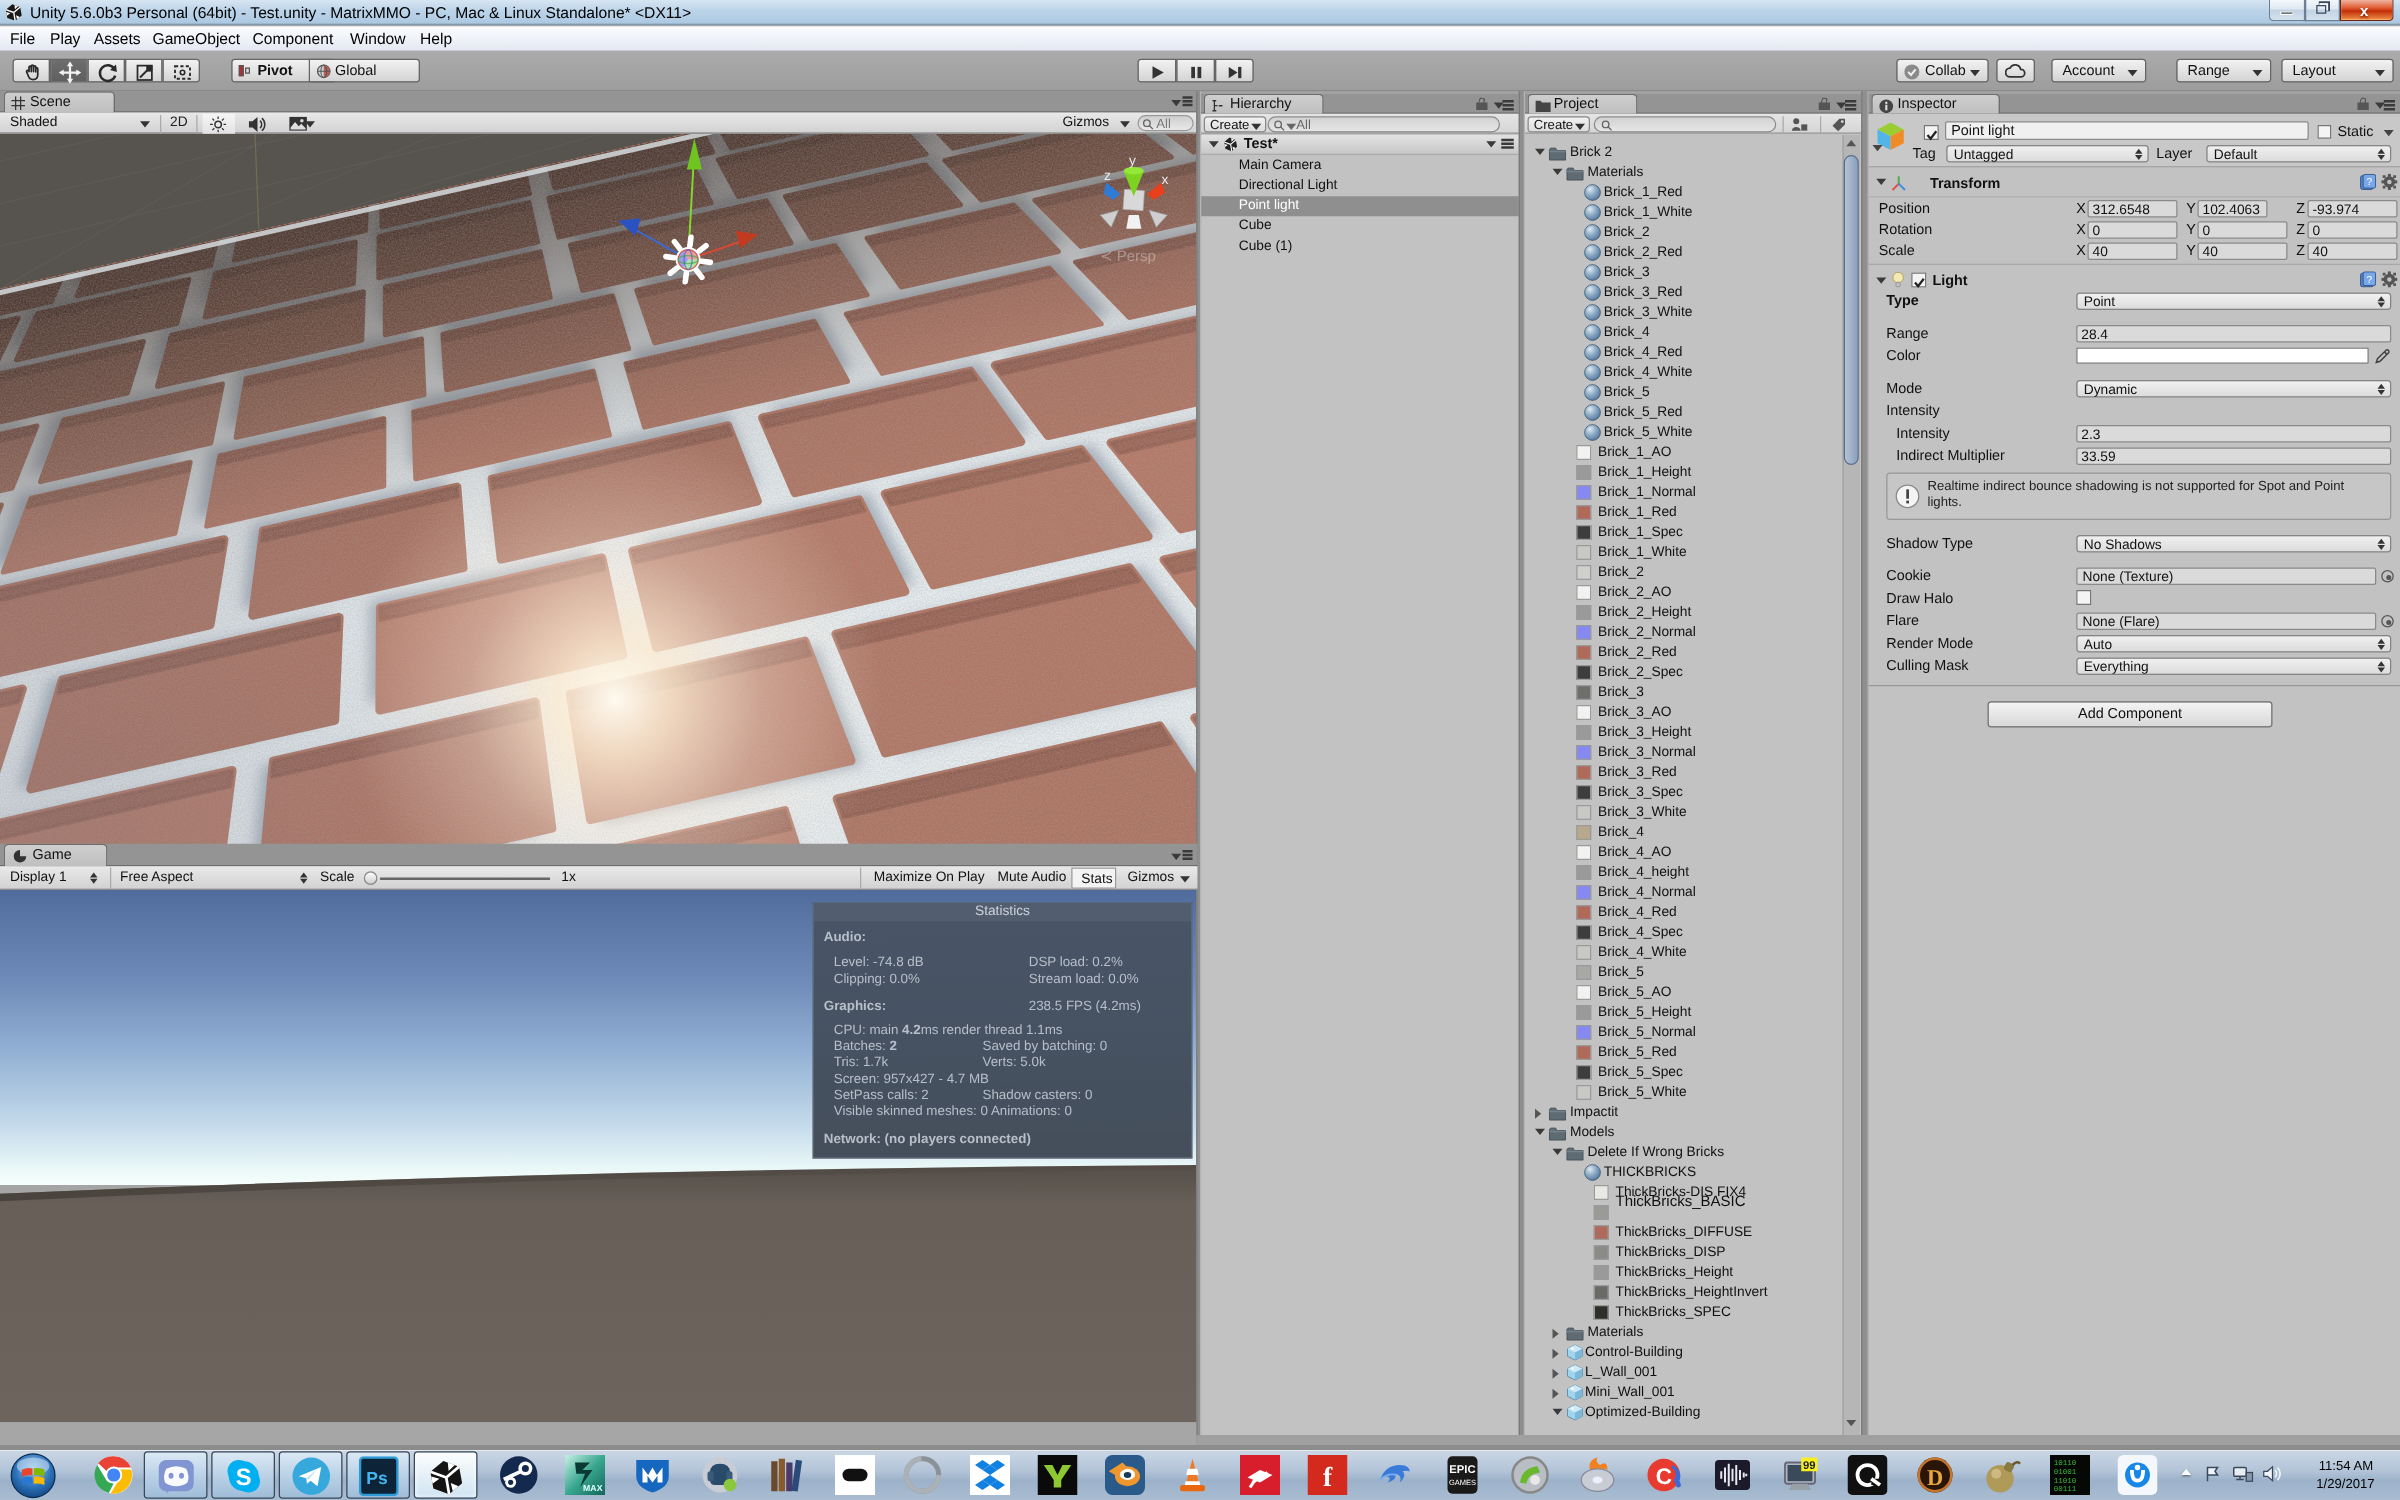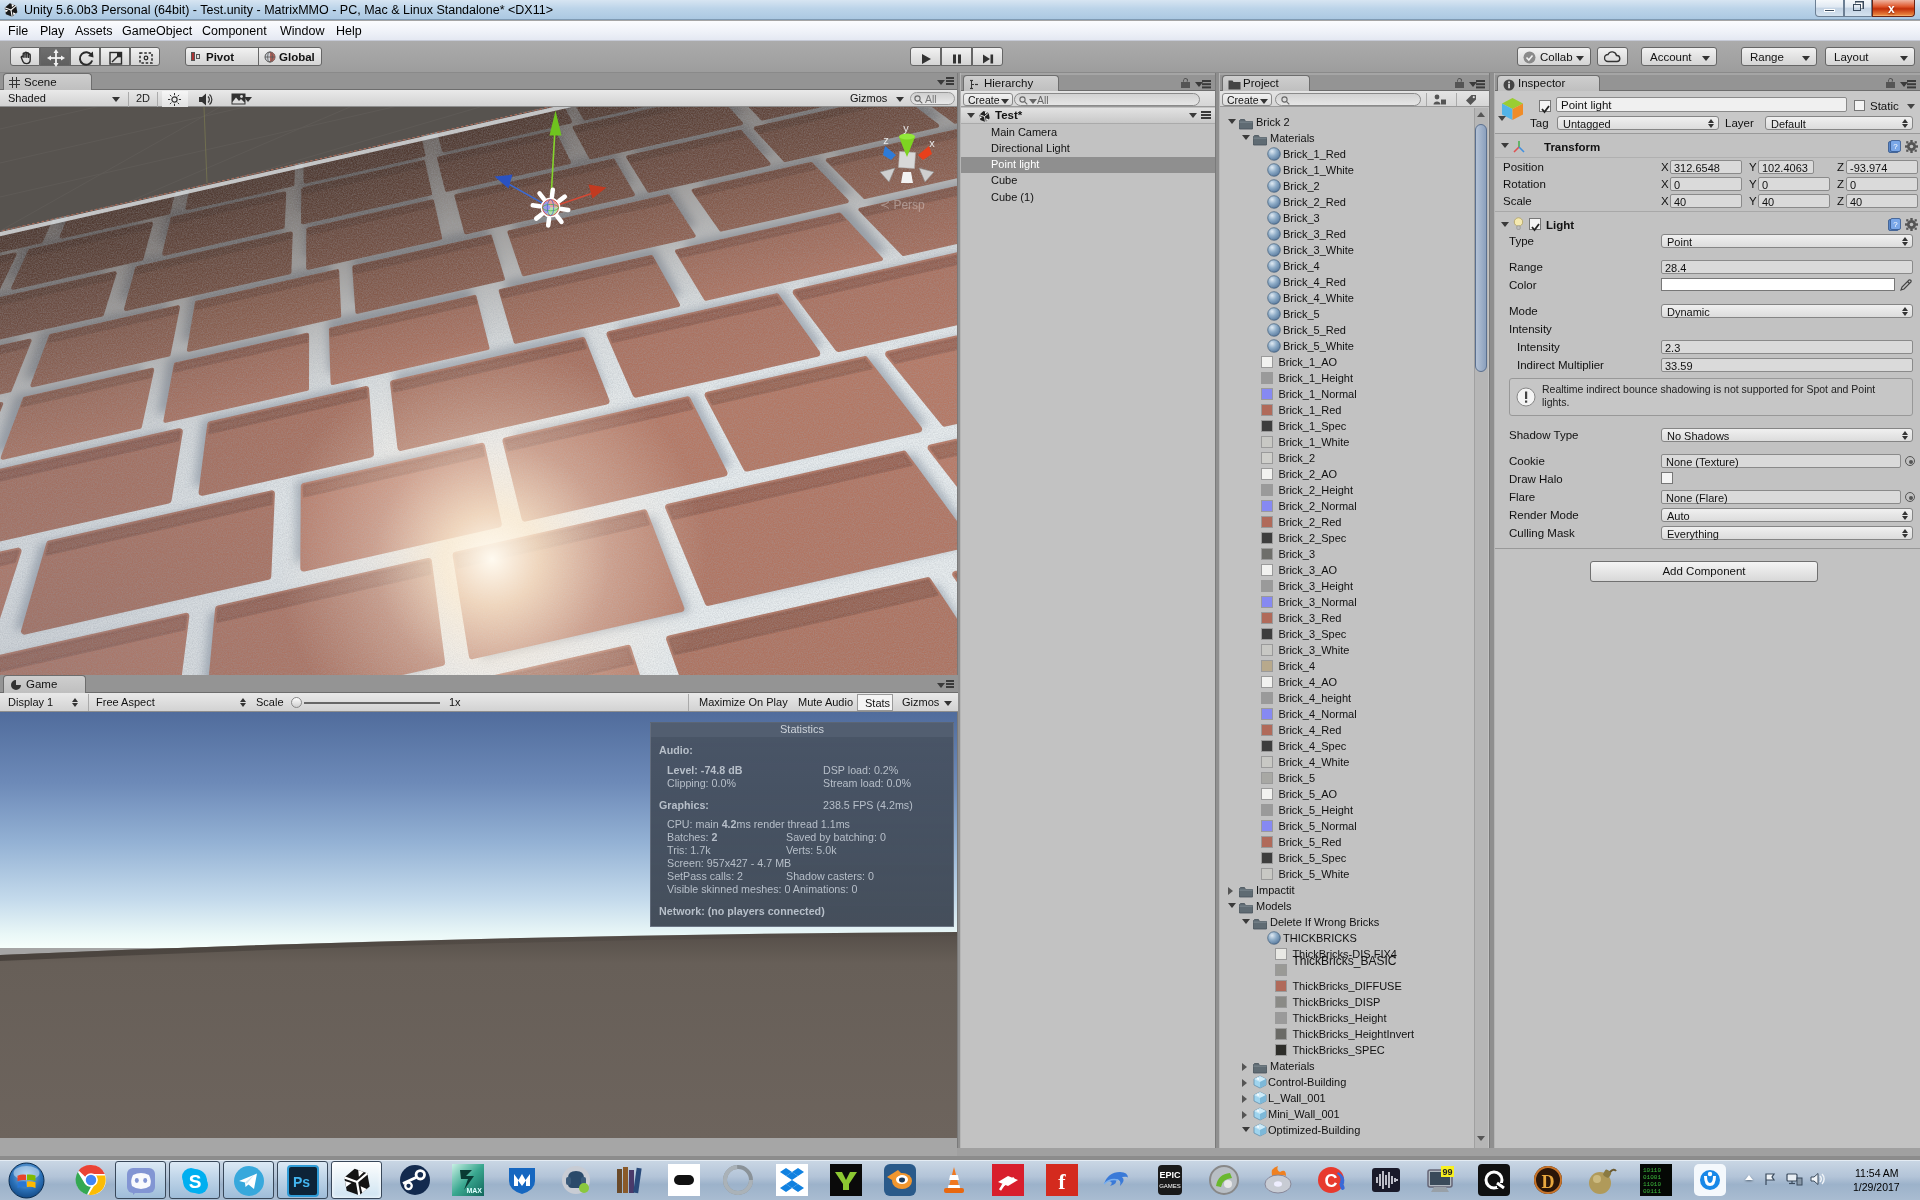--- a/index.html
+++ b/index.html
@@ -72,21 +72,21 @@
       <div style="position:absolute;left:6px;top:1px;"><svg width="18" height="18" viewBox="0 0 18 18">
           <rect x="3" y="4" width="12" height="10" fill="none" stroke="#2a2a2a" stroke-width="1.5" stroke-dasharray="2.5,1.8"></rect>
           <circle cx="9" cy="9" r="1.8" fill="none" stroke="#2a2a2a" stroke-width="1.3"></circle>
         </svg></div>
     </div>
     <div style="position:absolute;left:185px;top:47px;width:82px;height:19px;background:linear-gradient(#f2f2f2,#d4d4d4);border:1px solid #666;border-radius:3px 0 0 3px;font-weight:bold;">
       <div style="position:absolute;left:5px;top:4px;width:4px;height:9px;background:#a33;border:1px solid #555;"></div>
       <div style="position:absolute;left:10px;top:6px;width:4px;height:5px;background:#ddd;border:1px solid #555;"></div>
       <div style="position:absolute;left:20px;top:2.5px;font-size:11.5px;color:#111;">Pivot</div>
     </div>
-    <div style="position:absolute;left:258px;top:47px;width:64px;height:19px;background:linear-gradient(#f2f2f2,#d4d4d4);border:1px solid #666;border-radius:0 3px 3px 0;font-weight:bold;">
+    <div style="position:absolute;left:247px;top:47px;width:89px;height:19px;background:linear-gradient(#f2f2f2,#d4d4d4);border:1px solid #666;border-radius:0 3px 3px 0;">
       <svg width="12" height="12" viewBox="0 0 12 12" style="position:absolute;left:5px;top:3px;">
         <circle cx="6" cy="6" r="5" fill="#cfd3d8" stroke="#555" stroke-width="1"></circle>
         <path d="M6,1 A5,5 0 0 1 6,11 Z" fill="#b06258"></path>
         <ellipse cx="6" cy="6" rx="2.3" ry="5" fill="none" stroke="#555" stroke-width="0.8"></ellipse>
         <line x1="1" y1="6" x2="11" y2="6" stroke="#555" stroke-width="0.8"></line>
       </svg>
       <div style="position:absolute;left:20px;top:2.5px;font-size:11.5px;color:#111;">Global</div>
     </div>
     <div style="position:absolute;left:910px;top:47px;width:31px;height:19px;background:linear-gradient(#f2f2f2,#d4d4d4);border:1px solid #666;border-radius:3px 0 0 3px;">
       <div style="position:absolute;left:8px;top:3px;"><svg width="14" height="12" viewBox="0 0 14 12">
@@ -532,21 +532,21 @@
           <stop offset="0" stop-color="#443e39" stop-opacity="0.85"></stop>
           <stop offset="0.55" stop-color="#443e39" stop-opacity="0.35"></stop>
           <stop offset="1" stop-color="#443e39" stop-opacity="0.12"></stop>
         </linearGradient>
 <path d="M0,243 C320,229 640,222 957,220 L957,426 L0,426 Z" fill="url(#gnd)"></path>
 <path d="M0,243 C320,229 640,222 957,220 L957,224 C640,226 320,234 0,249 Z" fill="url(#edgefade)"></path>
 </svg></div>
     <div style="position:absolute;left:650px;top:722px;width:304px;height:205px;background:linear-gradient(rgba(72,82,97,0.9),rgba(56,65,78,0.92));border:1px solid rgba(130,140,155,0.45);">
       <div style="position:absolute;left:0;top:0;width:100%;height:14px;background:rgba(90,102,120,0.55);text-align:center;font-size:11px;color:#cdd3da;">Statistics</div>
       <div style="position:absolute;left:8px;top:21px;font-size:10.7px;font-weight:bold;color:#b7bfc9;white-space:nowrap;">Audio:</div>
-      <div style="position:absolute;left:16px;top:41px;font-size:10.7px;font-weight:bold;color:#b7bfc9;white-space:nowrap;">Level: -74.8 dB</div>
+      <div style="position:absolute;left:16px;top:41px;font-size:10.7px;font-weight:normal;color:#b7bfc9;white-space:nowrap;">Level: -74.8 dB</div>
       <div style="position:absolute;left:172px;top:41px;font-size:10.7px;font-weight:normal;color:#b7bfc9;white-space:nowrap;">DSP load: 0.2%</div>
       <div style="position:absolute;left:16px;top:54px;font-size:10.7px;font-weight:normal;color:#b7bfc9;white-space:nowrap;">Clipping: 0.0%</div>
       <div style="position:absolute;left:172px;top:54px;font-size:10.7px;font-weight:normal;color:#b7bfc9;white-space:nowrap;">Stream load: 0.0%</div>
       <div style="position:absolute;left:8px;top:76px;font-size:10.7px;font-weight:bold;color:#b7bfc9;white-space:nowrap;">Graphics:</div>
       <div style="position:absolute;left:8px;top:76px;font-size:10.7px;font-weight:normal;color:#b7bfc9;white-space:nowrap;"></div>
       <div style="position:absolute;left:172px;top:76px;font-size:10.7px;font-weight:normal;color:#b7bfc9;white-space:nowrap;">238.5 FPS (4.2ms)</div>
       <div style="position:absolute;left:16px;top:95px;font-size:10.7px;font-weight:normal;color:#b7bfc9;white-space:nowrap;">CPU: main <b>4.2</b>ms  render thread 1.1ms</div>
       <div style="position:absolute;left:16px;top:108px;font-size:10.7px;font-weight:normal;color:#b7bfc9;white-space:nowrap;">Batches: <b>2</b></div>
       <div style="position:absolute;left:135px;top:108px;font-size:10.7px;font-weight:normal;color:#b7bfc9;white-space:nowrap;">Saved by batching: 0</div>
       <div style="position:absolute;left:16px;top:121px;font-size:10.7px;font-weight:normal;color:#b7bfc9;white-space:nowrap;">Tris: 1.7k</div>
@@ -1113,21 +1113,21 @@
           <rect x="5.3" y="0" width="2.4" height="2.4"></rect>
           <rect x="5.3" y="10.6" width="2.4" height="2.4"></rect>
           <rect x="0" y="5.3" width="2.4" height="2.4"></rect>
           <rect x="10.6" y="5.3" width="2.4" height="2.4"></rect>
           <rect x="1.2" y="1.2" width="2.2" height="2.2"></rect>
           <rect x="9.6" y="1.2" width="2.2" height="2.2"></rect>
           <rect x="1.2" y="9.6" width="2.2" height="2.2"></rect>
           <rect x="9.6" y="9.6" width="2.2" height="2.2"></rect>
         </g>
       </svg></span>
-    <div style="position:absolute;left:1509px;top:235px;font-size:11.5px;color:#111;font-weight:normal;white-space:nowrap;">Type</div>
+    <div style="position:absolute;left:1509px;top:235px;font-size:11.5px;color:#111;font-weight:bold;white-space:nowrap;">Type</div>
     <div style="position:absolute;left:1661px;top:234px;width:252px;height:14px;background:linear-gradient(#f0f0f0,#dcdcdc);border:1px solid #858585;border-radius:3px;">
       <span style="position:absolute;left:5px;top:0.5px;font-size:11px;color:#111;">Point</span>
       <span style="position:absolute;left:240px;top:2px;width:7px;height:9px;">
         <span style="position:absolute;left:0;top:0;border-left:3.5px solid transparent;border-right:3.5px solid transparent;border-bottom:4px solid #333;"></span>
         <span style="position:absolute;left:0;top:5px;border-left:3.5px solid transparent;border-right:3.5px solid transparent;border-top:4px solid #333;"></span>
       </span>
     </div>
     <div style="position:absolute;left:1509px;top:261px;font-size:11.5px;color:#111;font-weight:normal;white-space:nowrap;">Range</div>
     <div style="position:absolute;left:1661px;top:260px;width:252px;height:14px;background:#dadada;border:1px solid #8a8a8a;border-radius:2px;">
       <span style="position:absolute;left:3px;top:0.5px;font-size:11px;color:#111;">28.4</span>

